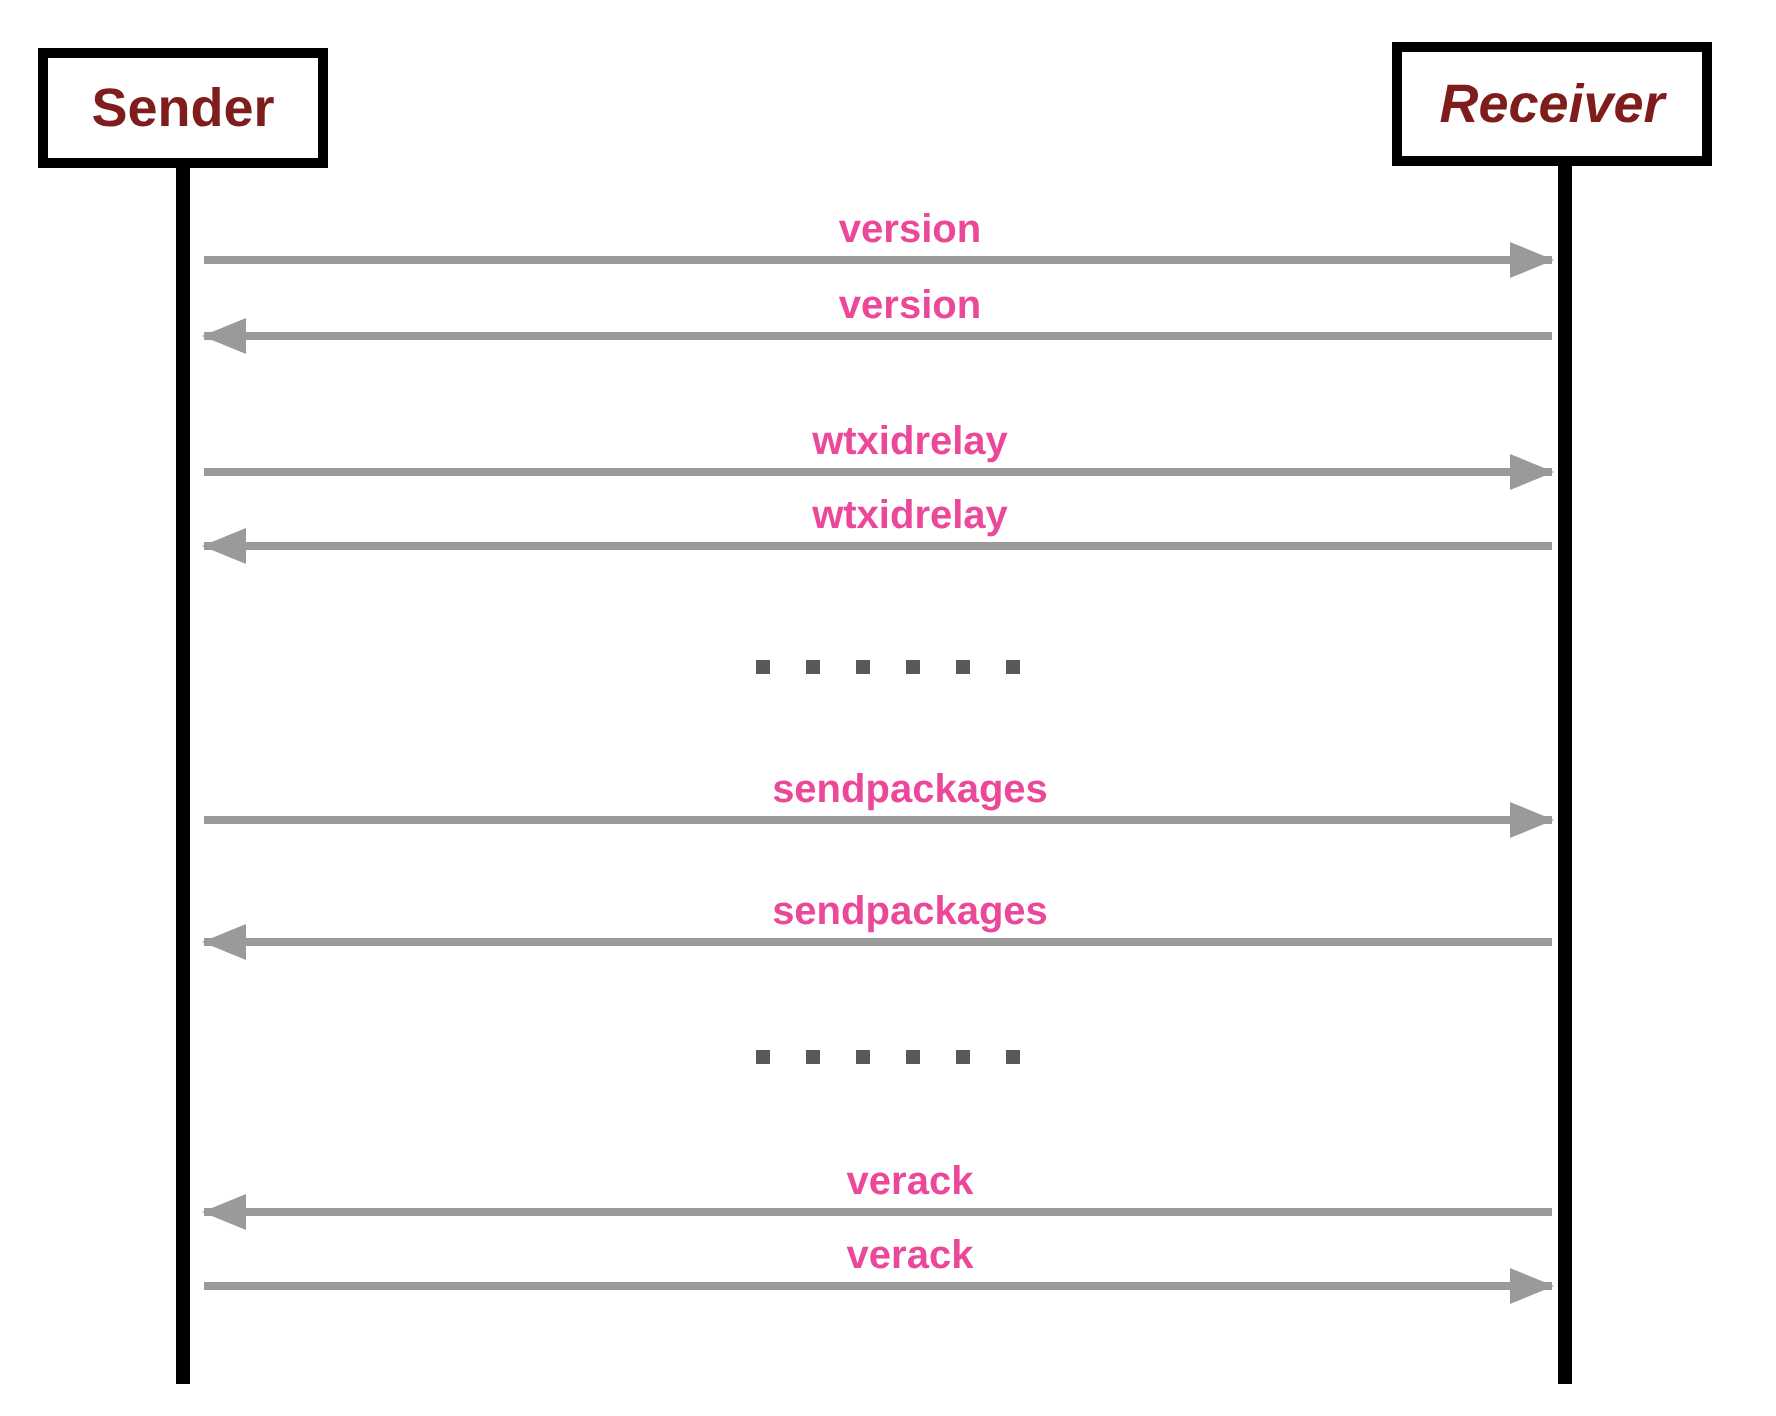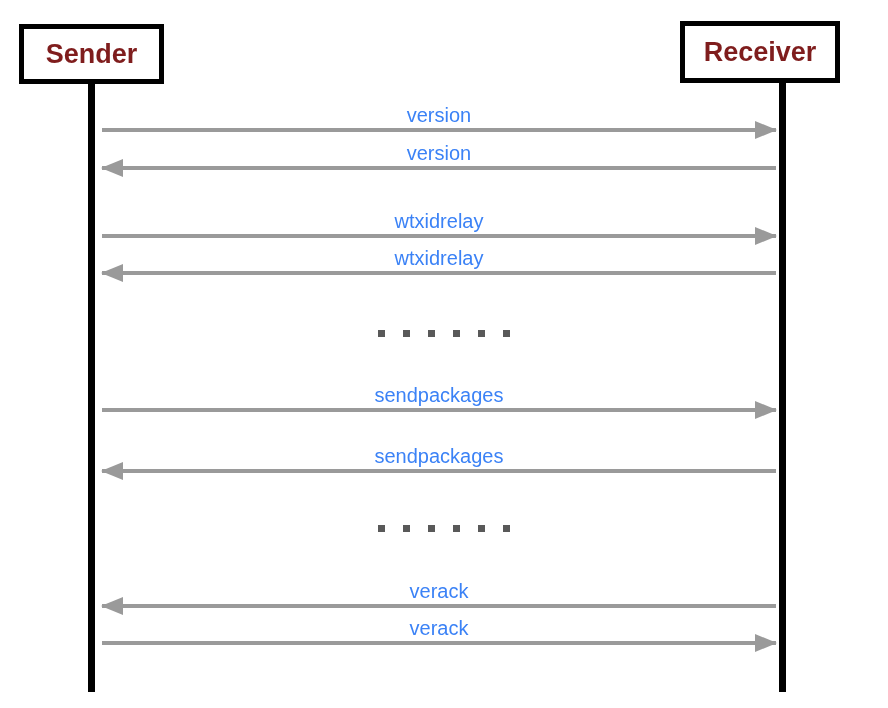--- a/index.html
+++ b/index.html
@@ -29,47 +29,47 @@
     justify-content: center;
   }
   .participant-label {
     font-size: 27px;
     font-weight: bold;
     color: #7f1d1d;
     letter-spacing: 0px;
     white-space: nowrap;
   }
   #sender-box  { left: 19px;  top: 24px; width: 145px; height: 60px; }
-  #receiver-box{ left: 680px; top: 21px; width: 160px; height: 62px; }
+  #receiver-box{ left: 696px; top: 21px; width: 160px; height: 62px; font-style: italic; }
 
   
   .lifeline {
     position: absolute;
     width: 7px;
     background: #000000;
   }
   #sender-lifeline   { left: 88px;  top: 83px; height: 609px; }
   #receiver-lifeline { left: 779px; top: 83px; height: 609px; }
 
   
   .message {
     position: absolute;
     left: 102px;
     width: 674px;
     height: 0;
   }
   .msg-label {
     position: absolute;
-    left: 0;
+    left: 16px;
     width: 100%;
     bottom: 3px;
     text-align: center;
     font-size: 20px;
-    font-weight: normal;
-    color: #3b82f6;
+    font-weight: bold;
+    color: #ec4899;
     white-space: nowrap;
     line-height: 1;
   }
   .msg-line {
     position: absolute;
     left: 0;
     top: 0;
     width: 100%;
     height: 4px;
     background: #9a9a9a;

